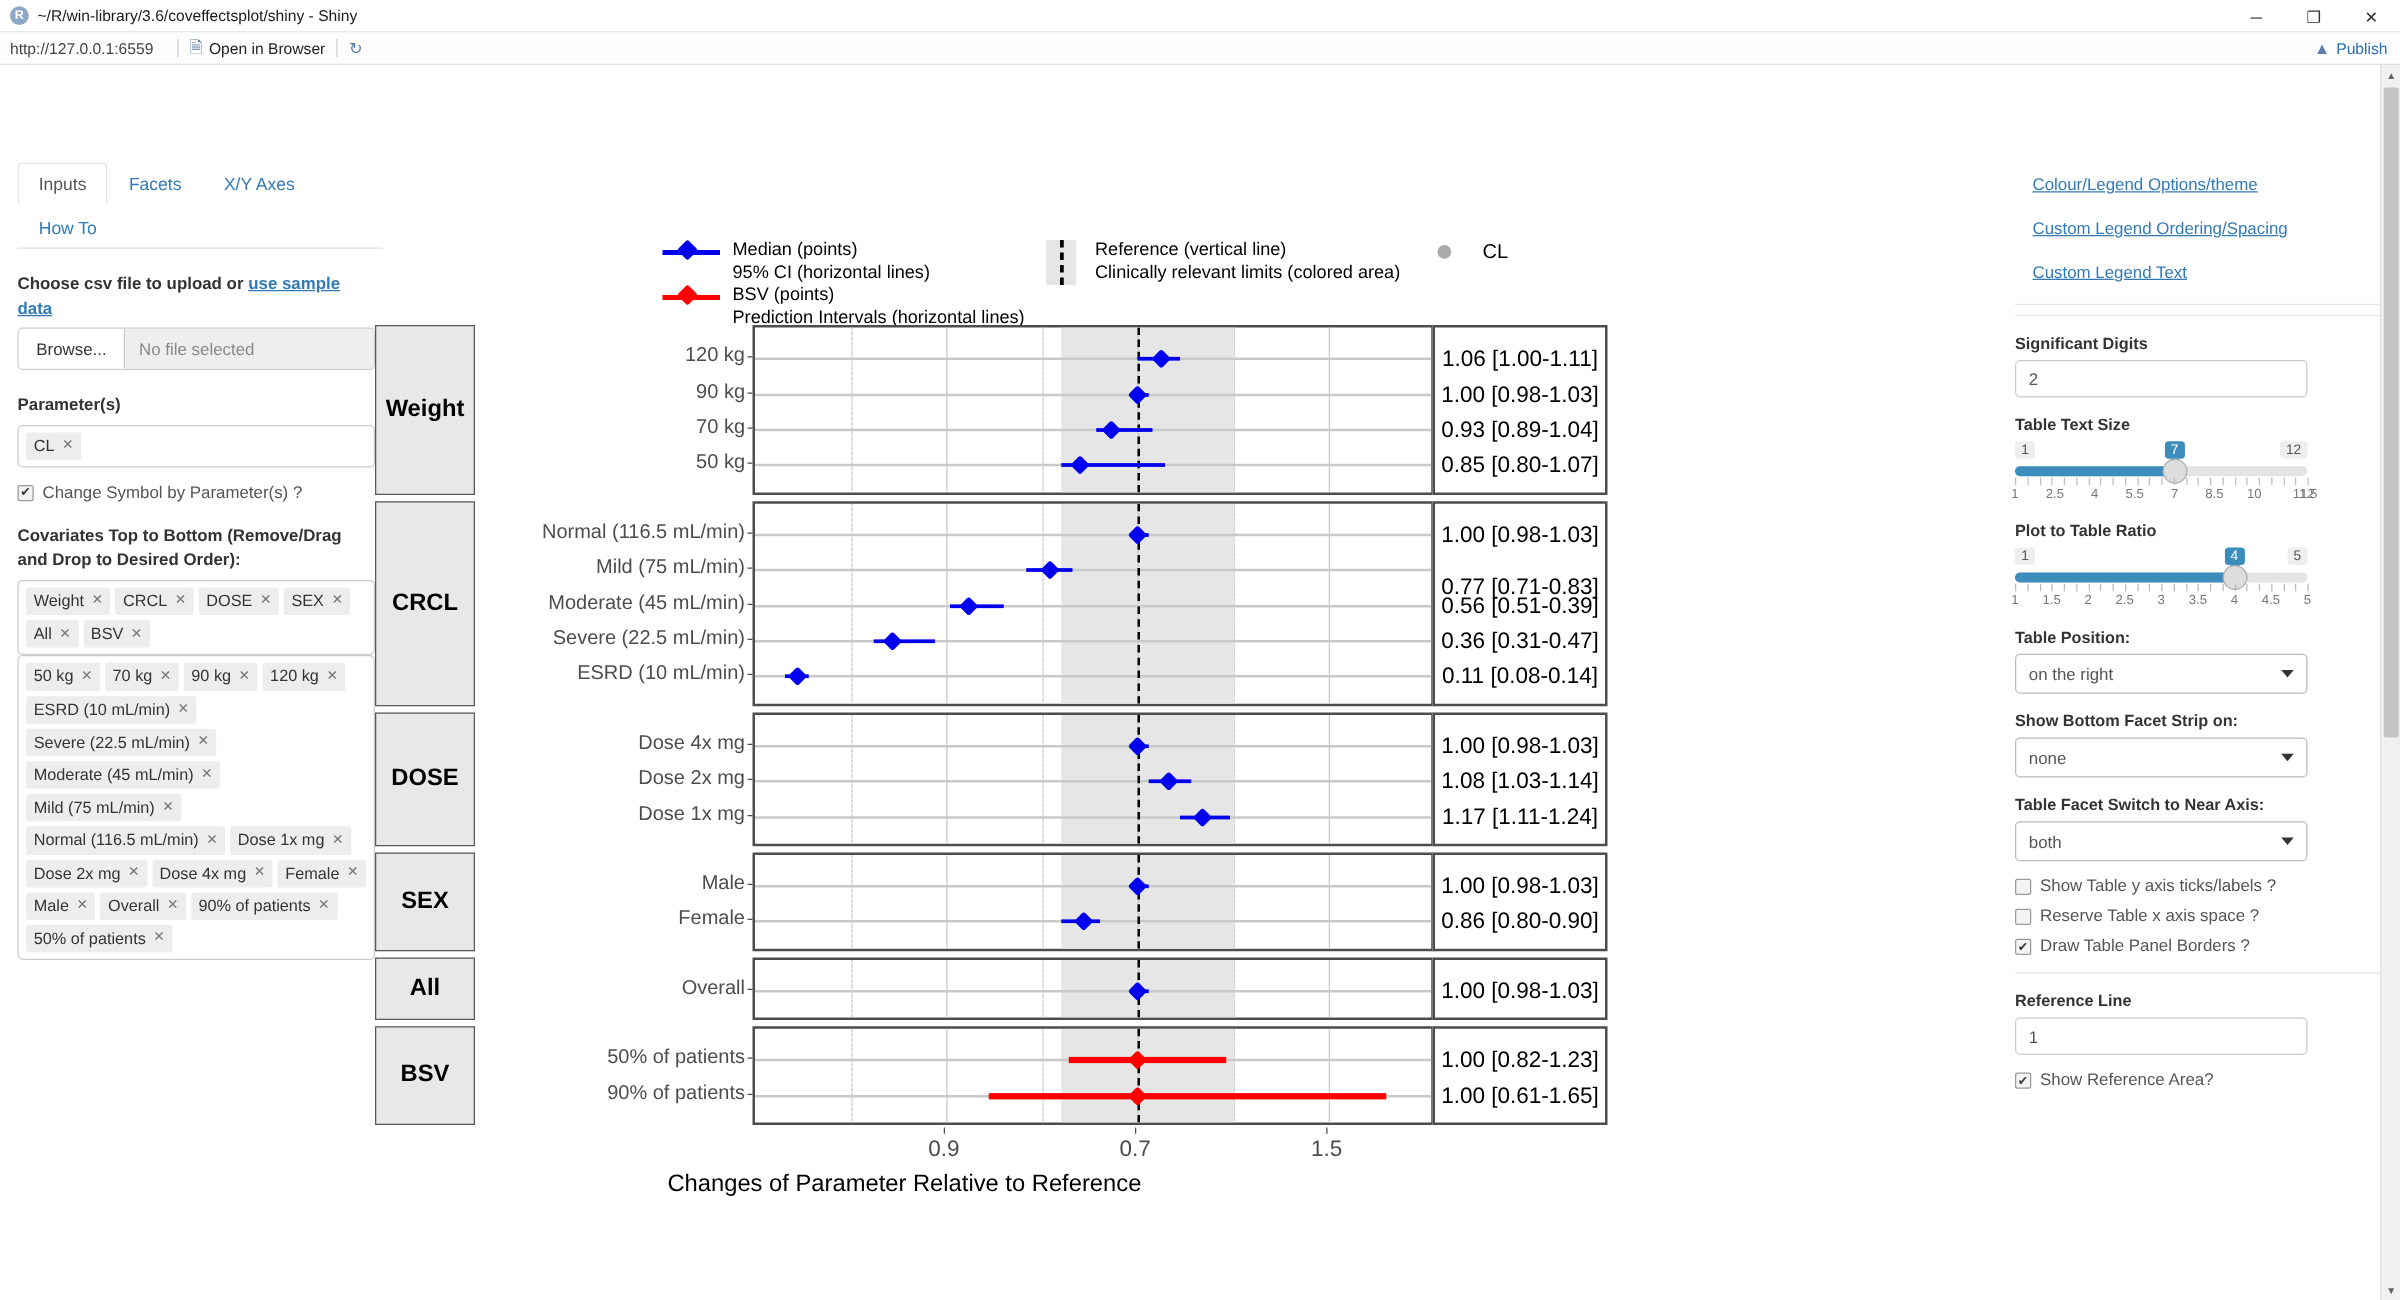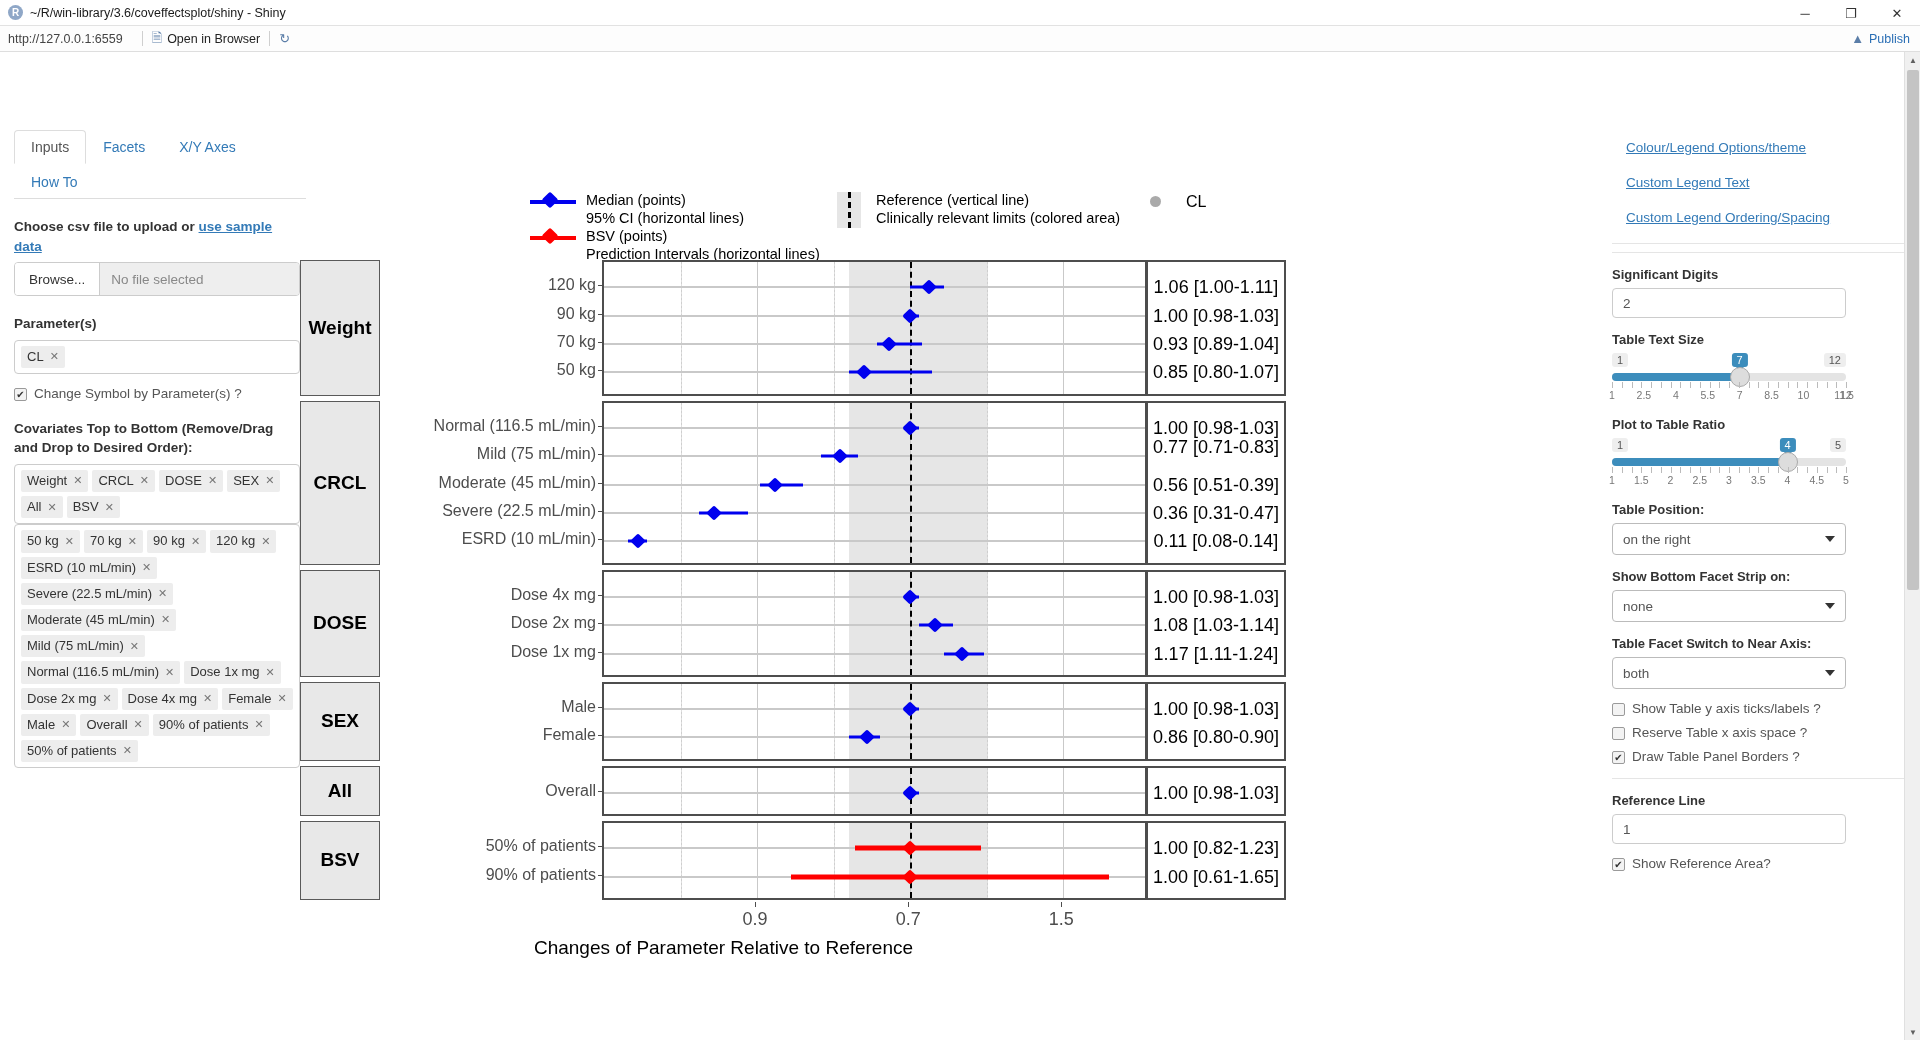--- a/index.html
+++ b/index.html
@@ -396,21 +396,21 @@
         <div class="ylab" style="left:0;width:296px;top:194.2px;">Mild (75 mL/min)</div>
         <div class="tickmark" style="left:298px;top:194.2px;"></div>
         <div class="ylab" style="left:0;width:296px;top:222.59999999999997px;">Moderate (45 mL/min)</div>
         <div class="tickmark" style="left:298px;top:222.59999999999997px;"></div>
         <div class="ylab" style="left:0;width:296px;top:250.99999999999997px;">Severe (22.5 mL/min)</div>
         <div class="tickmark" style="left:298px;top:250.99999999999997px;"></div>
         <div class="ylab" style="left:0;width:296px;top:279.4px;">ESRD (10 mL/min)</div>
         <div class="tickmark" style="left:298px;top:279.4px;"></div>
         <div class="tablepanel" style="left:846px;top:140.6px;width:140px;height:164px;">
           <div class="tvrow" style="top:25.2px">1.00 [0.98-1.03]</div>
-          <div class="tvrow" style="top:44px">0.77 [0.71-0.83]</div>
+          <div class="tvrow" style="top:67px">0.77 [0.71-0.83]</div>
           <div class="tvrow" style="top:82px">0.56 [0.51-0.39]</div>
           <div class="tvrow" style="top:110.39999999999999px">0.36 [0.31-0.47]</div>
           <div class="tvrow" style="top:138.79999999999998px">0.11 [0.08-0.14]</div>
         </div>
         <div class="facetlabel" style="top:309.6px;height:107.19999999999999px;">DOSE</div>
         <div class="panel" style="left:302px;top:309.6px;width:545px;height:107.19999999999999px;">
           <div class="refband" style="left:244.94382022471913px;width:137.78089887640445px"></div>
           <div class="gridv minor" style="left:76.54494382022473px"></div>
           <div class="gridv minor" style="left:229.63483146067415px"></div>
           <div class="gridv minor" style="left:382.7247191011236px"></div>
@@ -513,22 +513,22 @@
         <div class="xtickline" style="left:608.1797752808989px;top:641.8px;"></div>
         <div class="xtick" style="left:608.1797752808989px;top:648.8px;">0.7</div>
         <div class="xtickline" style="left:761.2696629213483px;top:641.8px;"></div>
         <div class="xtick" style="left:761.2696629213483px;top:648.8px;">1.5</div>
         <div class="xtitle" style="left:0;top:676.8px;width:847px;">Changes of Parameter Relative to Reference</div>
       </div>
   </div>
 
   <div class="rightpanel">
     <a class="rlink" href="#">Colour/Legend Options/theme</a>
+    <a class="rlink" href="#">Custom Legend Ordering/Spacing</a>
     <a class="rlink" href="#">Custom Legend Text</a>
-    <a class="rlink" href="#">Custom Legend Ordering/Spacing</a>
     <div class="hr"></div>
     <div class="hr"></div>
 
     <div class="rlbl">Significant Digits</div>
     <div class="txtinput">2</div>
 
     <div class="rlbl">Table Text Size</div>
     <div class="slider-wrap" id="slider-tts">
         <span class="slider-endL">1</span>
         <span class="slider-endR">12</span>

